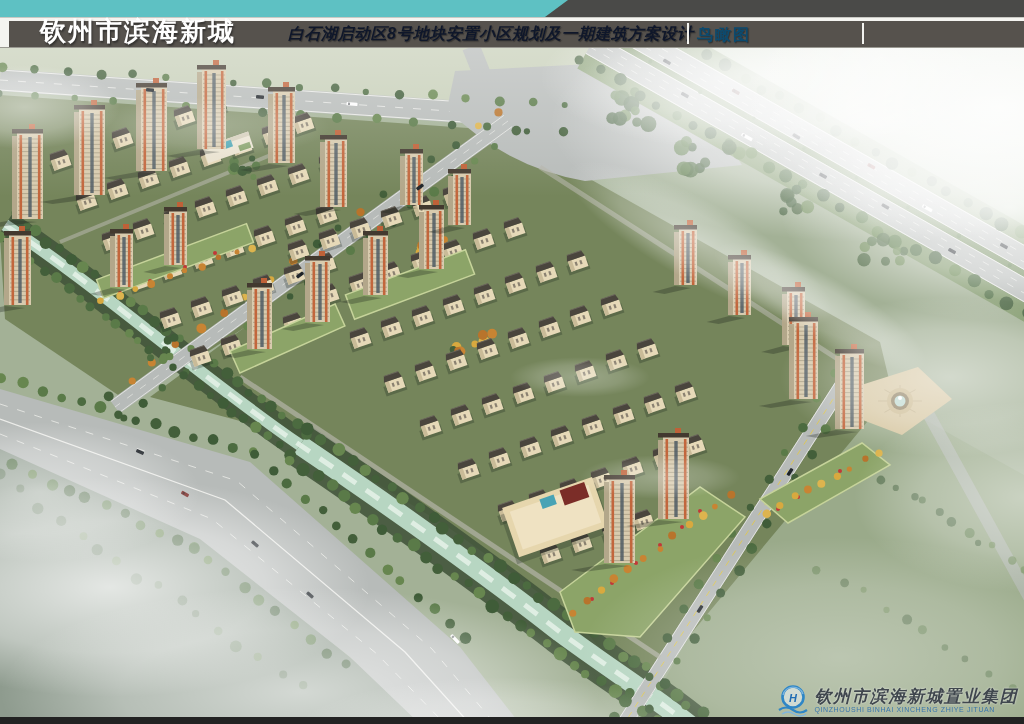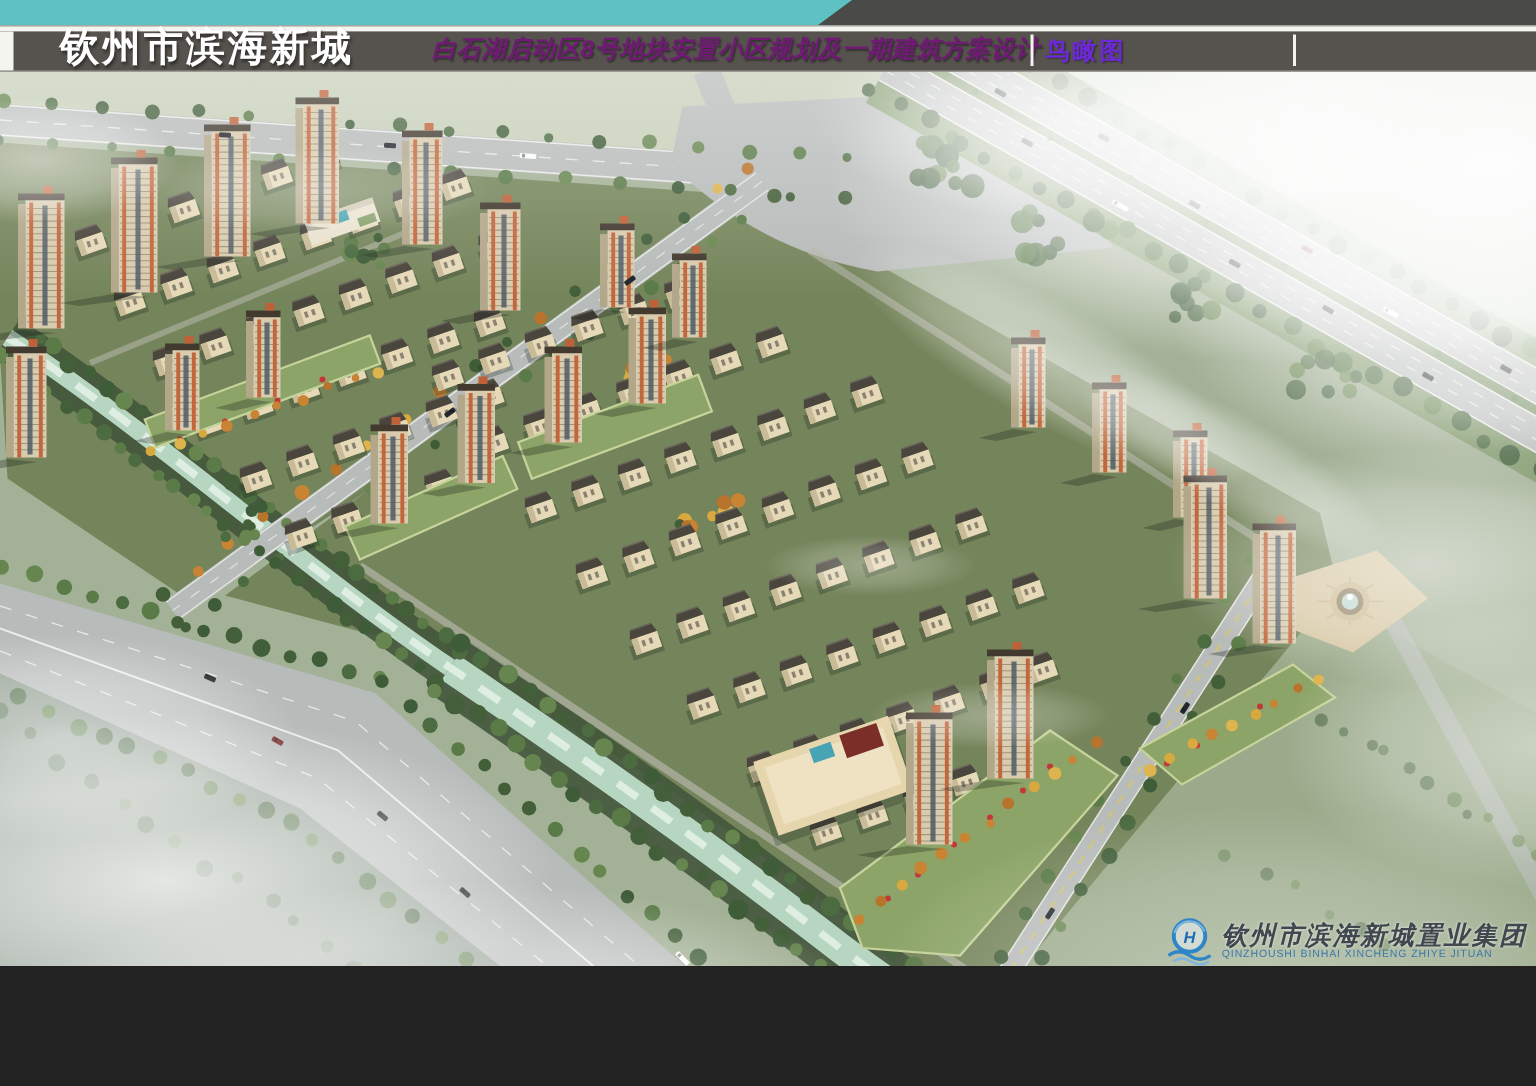--- a/index.html
+++ b/index.html
@@ -1,34 +1,34 @@
 <!DOCTYPE html>
 <html><head>
 <meta charset="utf-8">
 <style>
   html,body{margin:0;padding:0;background:#222;}
-  #stage{position:relative;width:1024px;height:644px;overflow:hidden;background:#aebaa6;
+  #stage{position:relative;width:1024px;height:717px;overflow:hidden;background:#aebaa6;
          font-family:"Liberation Sans","DejaVu Sans",sans-serif;}
   
   #banner{position:absolute;left:0;top:0;width:1024px;height:47px;z-index:5;}
   #banner .strip-dark{position:absolute;left:0;top:0;width:1024px;height:17px;background:#4a4a48;}
   #banner .strip-teal{position:absolute;left:0;top:0;width:568px;height:17px;background:#5ec1c3;
       clip-path:polygon(0 0,568px 0,545px 100%,0 100%);}
   #banner .strip-line1{position:absolute;left:0;top:17px;width:1024px;height:1px;background:#c9c9c4;}
   #banner .strip-line2{position:absolute;left:0;top:18px;width:1024px;height:3px;background:#f4f4f0;}
   #banner .bar{position:absolute;left:0;top:21px;width:1024px;height:26px;background:#56524d;
       border-bottom:1px solid #9a9992;}
   #banner .notch{position:absolute;left:0;top:21px;width:9px;height:26px;background:#f4f4f0;}
   .b-title{position:absolute;left:40px;top:17px;font-size:26px;line-height:28px;font-weight:bold;
       color:#fff;letter-spacing:2px;text-shadow:1px 2px 2px rgba(30,30,30,.65);white-space:nowrap;}
   .b-sub{position:absolute;left:288px;top:23px;font-size:16px;line-height:22px;font-weight:bold;
-      font-style:italic;color:#701a75;letter-spacing:.5px;text-shadow:1px 1px 1px rgba(30,30,30,.6);white-space:nowrap;}
+      font-style:italic;color:#0f172a;letter-spacing:.5px;text-shadow:1px 1px 1px rgba(30,30,30,.6);white-space:nowrap;}
   .b-div{position:absolute;top:23px;width:2px;height:21px;background:#f2f2ee;}
   .b-view{position:absolute;left:697px;top:24px;font-size:16px;line-height:21px;font-weight:bold;
-      color:#6d28d9;letter-spacing:2px;text-shadow:1px 1px 1px rgba(30,30,30,.6);}
+      color:#0c4a6e;letter-spacing:2px;text-shadow:1px 1px 1px rgba(30,30,30,.6);}
   
   #scene{position:absolute;left:0;top:47px;}
   
   #wm{position:absolute;right:6px;bottom:0px;display:flex;align-items:center;gap:5px;z-index:6;}
   #wm .txt{display:flex;flex-direction:column;line-height:1;}
   .wm-name{font-size:17px;font-weight:bold;color:#40474e;letter-spacing:1.5px;
       text-shadow:0 0 2px rgba(255,255,255,.75);white-space:nowrap;font-style:italic;}
   .wm-tag{font-size:7px;color:#2e6fae;letter-spacing:.6px;margin-top:1px;opacity:.9;white-space:nowrap;}
 </style>
 </head>

